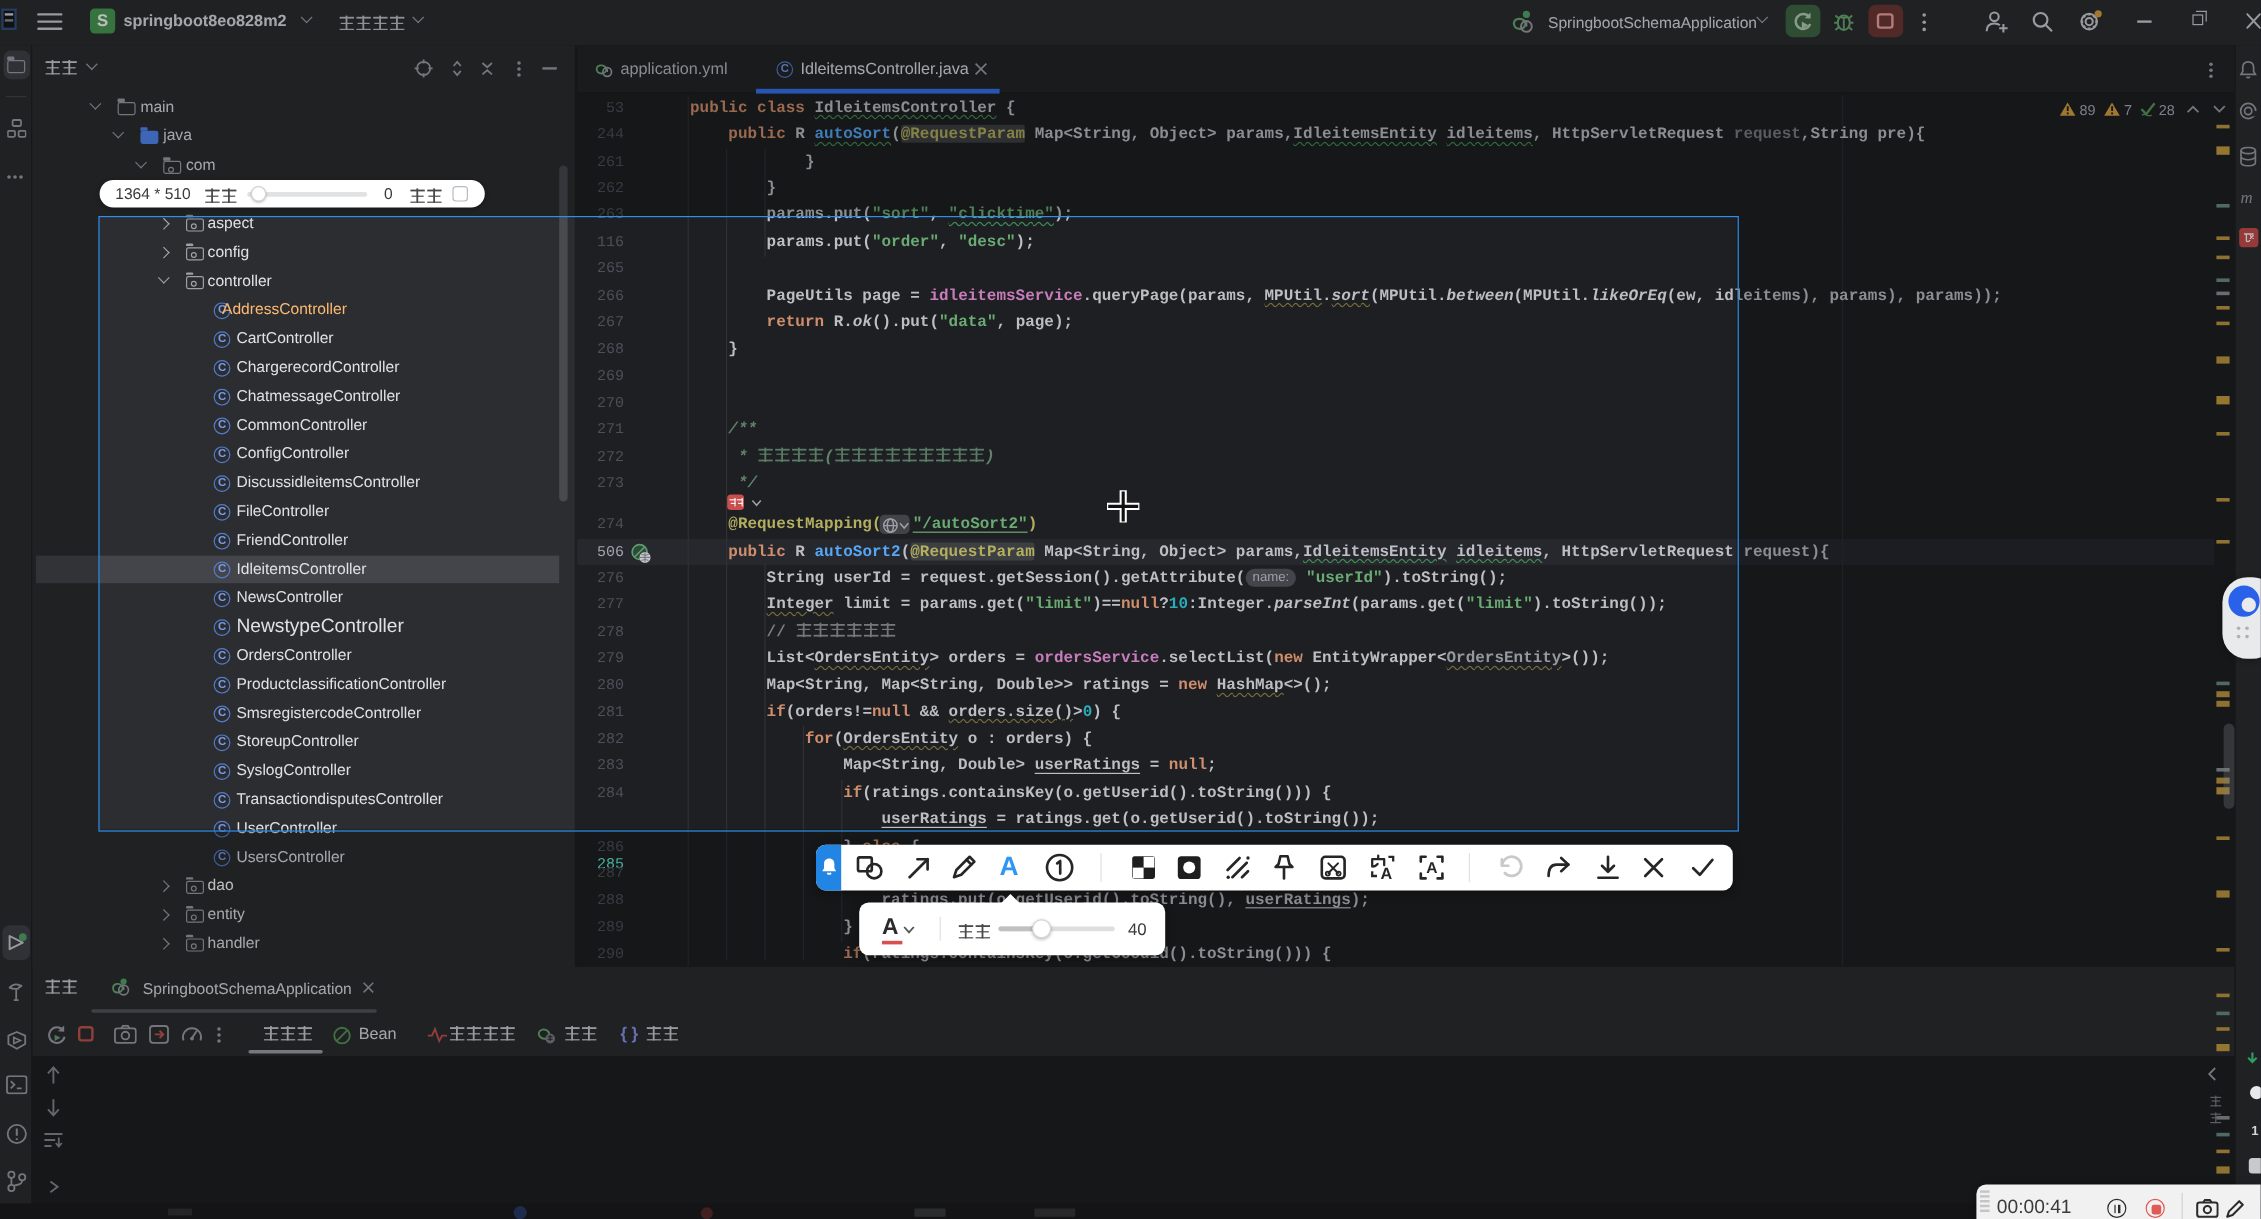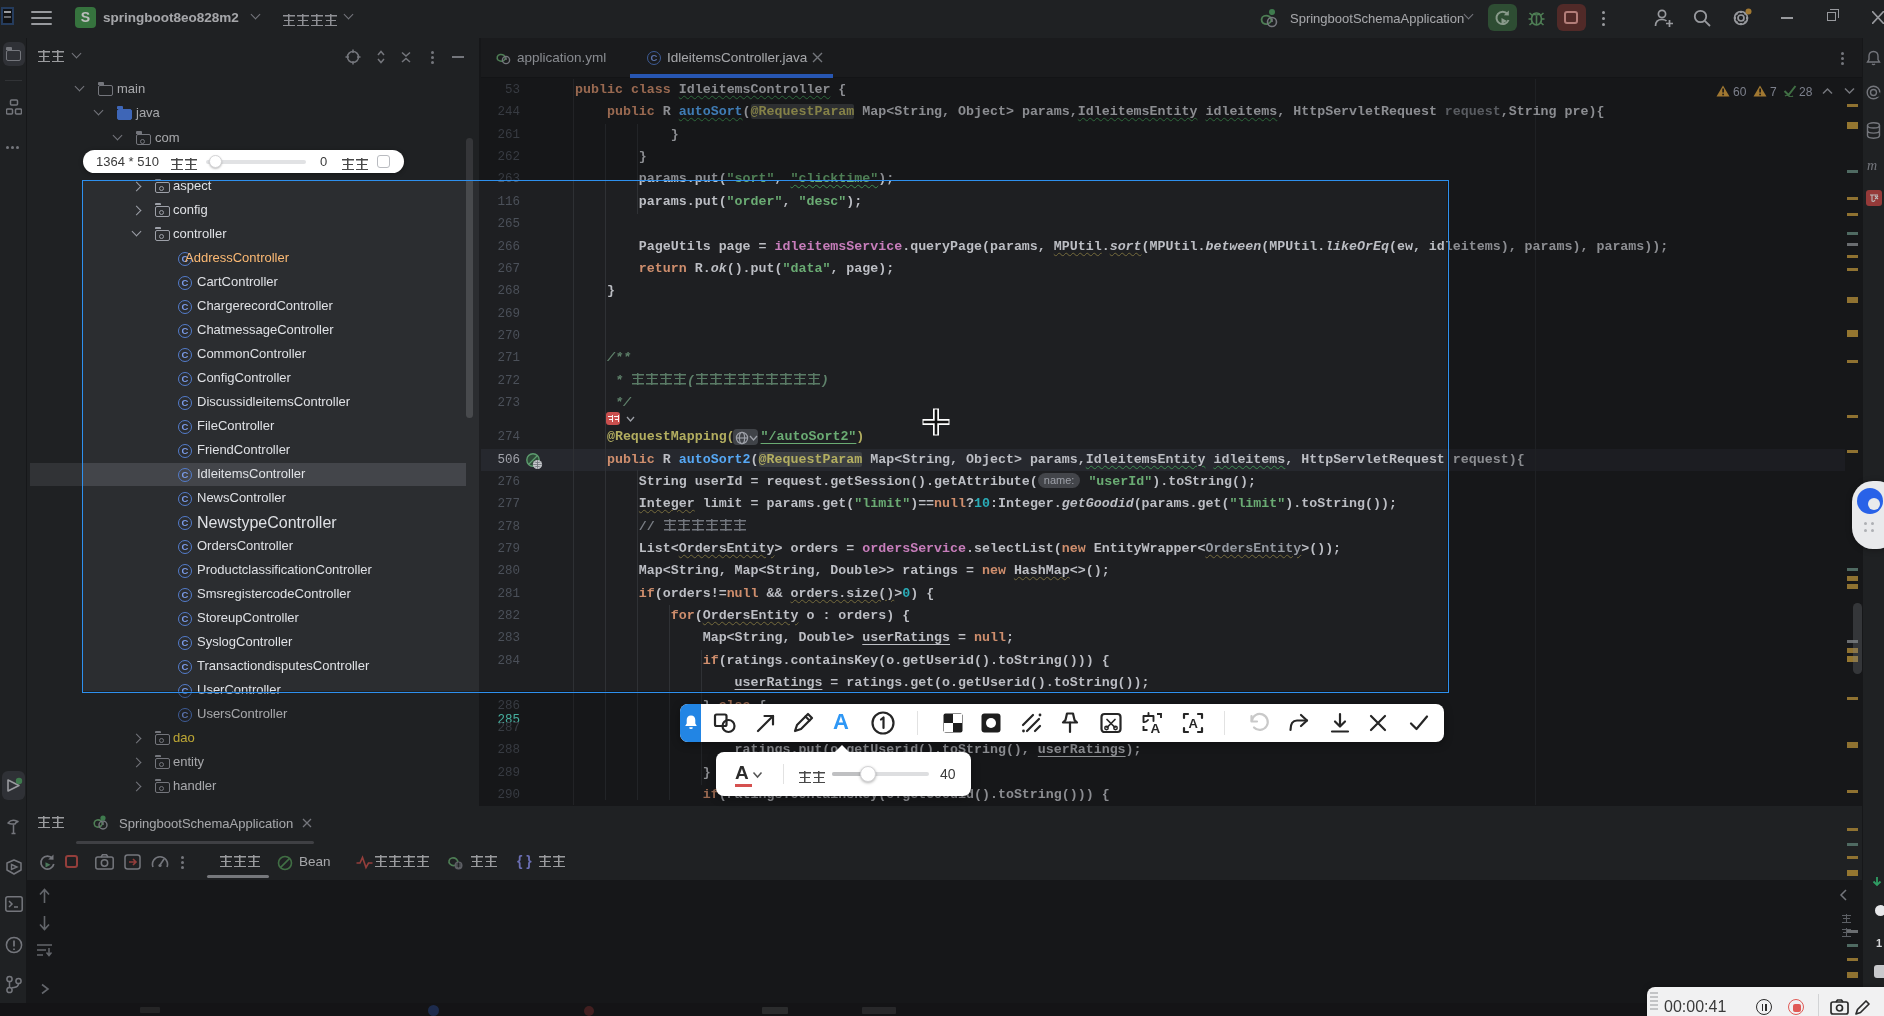--- a/index.html
+++ b/index.html
@@ -208,21 +208,21 @@
 <span class="abs ci" style="left:178px;top:635.5px">C</span>
 <div class="abs" style="left:197px;top:633.5px;color:#DFE1E5;font-size:13px;white-space:nowrap">SyslogController</div>
 <span class="abs ci" style="left:178px;top:659.5px">C</span>
 <div class="abs" style="left:197px;top:657.5px;color:#DFE1E5;font-size:13px;white-space:nowrap">TransactiondisputesController</div>
 <span class="abs ci" style="left:178px;top:683.5px">C</span>
 <div class="abs" style="left:197px;top:681.5px;color:#DFE1E5;font-size:13px;white-space:nowrap">UserController</div>
 <span class="abs ci" style="left:178px;top:707.5px">C</span>
 <div class="abs" style="left:197px;top:705.5px;color:#DFE1E5;font-size:13px;white-space:nowrap">UsersController</div>
 <span class="abs chev closed" style="left:133px;top:734.5px"></span>
 <span class="abs fold pkg" style="left:155px;top:732.5px"></span>
-<div class="abs" style="left:173px;top:729.5px;color:#fde047;font-size:13px;white-space:nowrap">dao</div>
+<div class="abs" style="left:173px;top:729.5px;color:#ffffff;font-size:13px;white-space:nowrap">dao</div>
 <span class="abs chev closed" style="left:133px;top:758.5px"></span>
 <span class="abs fold pkg" style="left:155px;top:756.5px"></span>
 <div class="abs" style="left:173px;top:753.5px;color:#DFE1E5;font-size:13px;white-space:nowrap">entity</div>
 <span class="abs chev closed" style="left:133px;top:782.5px"></span>
 <span class="abs fold pkg" style="left:155px;top:780.5px"></span>
 <div class="abs" style="left:173px;top:777.5px;color:#DFE1E5;font-size:13px;white-space:nowrap">handler</div>
 <div class="abs" style="left:466px;top:138px;width:7px;height:280px;background:rgba(255,255,255,0.14);border-radius:4px"></div>
 <div class="abs" style="left:481px;top:38px;width:1381px;height:768px;background:#1E1F22"></div>
 <div class="abs" style="left:481px;top:38px;width:1381px;height:40px;background:#242528;border-bottom:1px solid #1A1B1E"></div>
 <svg class="abs" style="left:495px;top:50px" width="18" height="16" viewBox="0 0 18 16">
@@ -238,21 +238,21 @@
   </svg>
 <div class="abs" style="left:630px;top:74px;width:203px;height:3.5px;background:#3574F0"></div>
 <div class="abs" style="left:1841px;top:52px;width:3px;height:3px;border-radius:50%;background:#9DA0A8"></div>
 <div class="abs" style="left:1841px;top:57px;width:3px;height:3px;border-radius:50%;background:#9DA0A8"></div>
 <div class="abs" style="left:1841px;top:62px;width:3px;height:3px;border-radius:50%;background:#9DA0A8"></div>
 <svg class="abs" style="left:1716px;top:85px" width="14" height="12" viewBox="0 0 14 12">
     <path d="M7 0.5 L13.5 11.5 L0.5 11.5 Z" fill="#D9A343"></path>
     <rect x="6.3" y="3.5" width="1.6" height="4" fill="#1E1F22"></rect>
     <rect x="6.3" y="8.7" width="1.6" height="1.6" fill="#1E1F22"></rect>
   </svg>
-<div class="abs" style="left:1733px;top:85px;color:#A8ADBD;font-size:12px">60</div>
+<div class="abs" style="left:1733px;top:85px;color:#A8ADBD;font-size:12px">89</div>
 <svg class="abs" style="left:1753px;top:85px" width="14" height="12" viewBox="0 0 14 12">
     <path d="M7 0.5 L13.5 11.5 L0.5 11.5 Z" fill="#D9A343"></path>
     <rect x="6.3" y="3.5" width="1.6" height="4" fill="#1E1F22"></rect>
     <rect x="6.3" y="8.7" width="1.6" height="1.6" fill="#1E1F22"></rect>
   </svg>
 <div class="abs" style="left:1770px;top:85px;color:#A8ADBD;font-size:12px">7</div>
 <svg class="abs" style="left:1783px;top:84px" width="14" height="13" viewBox="0 0 14 13">
     <path d="M1.5 7 L5.5 11 L12.5 2" fill="none" stroke="#57965C" stroke-width="2"></path>
     <path d="M2 12 Q4 10.5 6 12 Q8 13.5 10 12" fill="none" stroke="#57965C" stroke-width="1.2"></path>
   </svg>
@@ -298,21 +298,21 @@
 <div class="L" style="top:369.6px">&nbsp;&nbsp;&nbsp;&nbsp;<i class="dc"> * <b class="hz"></b><b class="hz"></b><b class="hz"></b><b class="hz"></b>(<b class="hz"></b><b class="hz"></b><b class="hz"></b><b class="hz"></b><b class="hz"></b><b class="hz"></b><b class="hz"></b><b class="hz"></b><b class="hz"></b>)</i></div>
 <div class="ln" style="top:391.9px;color:#4B5059">273</div>
 <div class="L" style="top:391.9px">&nbsp;&nbsp;&nbsp;&nbsp;<i class="dc"> */</i></div>
 <div class="ln" style="top:426.2px;color:#4B5059">274</div>
 <div class="L" style="top:426.2px">&nbsp;&nbsp;&nbsp;&nbsp;<i class="an">@RequestMapping(</i><span class="inlay"></span><i class="s u">"/autoSort2"</i><i class="an">)</i></div>
 <div class="ln" style="top:448.6px;color:#A1A3AB">506</div>
 <div class="L" style="top:448.6px">&nbsp;&nbsp;&nbsp;&nbsp;<i class="k">public</i> R <i class="md">autoSort2</i>(<i class="hlp"><i class="an">@RequestParam</i></i> Map&lt;String, Object&gt; params,<i class="wg">IdleitemsEntity</i> <i class="wg">idleitems</i>, HttpServletRequest request){</div>
 <div class="ln" style="top:471.0px;color:#4B5059">276</div>
 <div class="L" style="top:471.0px">&nbsp;&nbsp;&nbsp;&nbsp;&nbsp;&nbsp;&nbsp;&nbsp;String userId = request.getSession().getAttribute(<b class="pill">name:</b> <i class="s">"userId"</i>).toString();</div>
 <div class="ln" style="top:493.3px;color:#4B5059">277</div>
-<div class="L" style="top:493.3px">&nbsp;&nbsp;&nbsp;&nbsp;&nbsp;&nbsp;&nbsp;&nbsp;<i class="wy">Integer</i> limit = params.get(<i class="s">"limit"</i>)==<i class="k">null</i>?<i class="nu">10</i>:Integer.<i class="it">getGoodid</i>(params.get(<i class="s">"limit"</i>).toString());</div>
+<div class="L" style="top:493.3px">&nbsp;&nbsp;&nbsp;&nbsp;&nbsp;&nbsp;&nbsp;&nbsp;<i class="wy">Integer</i> limit = params.get(<i class="s">"limit"</i>)==<i class="k">null</i>?<i class="nu">10</i>:Integer.<i class="it">parseInt</i>(params.get(<i class="s">"limit"</i>).toString());</div>
 <div class="ln" style="top:515.7px;color:#4B5059">278</div>
 <div class="L" style="top:515.7px">&nbsp;&nbsp;&nbsp;&nbsp;&nbsp;&nbsp;&nbsp;&nbsp;<i class="cm">// <b class="hz"></b><b class="hz"></b><b class="hz"></b><b class="hz"></b><b class="hz"></b><b class="hz"></b></i></div>
 <div class="ln" style="top:538.0px;color:#4B5059">279</div>
 <div class="L" style="top:538.0px">&nbsp;&nbsp;&nbsp;&nbsp;&nbsp;&nbsp;&nbsp;&nbsp;List&lt;<i class="wy">OrdersEntity</i>&gt; orders = <i class="fl">ordersService</i>.selectList(<i class="k">new</i> EntityWrapper&lt;<i class="dim2 wy">OrdersEntity</i>&gt;());</div>
 <div class="ln" style="top:560.4px;color:#4B5059">280</div>
 <div class="L" style="top:560.4px">&nbsp;&nbsp;&nbsp;&nbsp;&nbsp;&nbsp;&nbsp;&nbsp;Map&lt;String, Map&lt;String, Double&gt;&gt; ratings = <i class="k">new</i> <i class="wy">HashMap</i>&lt;&gt;();</div>
 <div class="ln" style="top:582.7px;color:#4B5059">281</div>
 <div class="L" style="top:582.7px">&nbsp;&nbsp;&nbsp;&nbsp;&nbsp;&nbsp;&nbsp;&nbsp;<i class="k">if</i>(orders!=<i class="k">null</i> &amp;&amp; <i class="wy">orders.size()</i>&gt;<i class="nu">0</i>) {</div>
 <div class="ln" style="top:605.1px;color:#4B5059">282</div>
 <div class="L" style="top:605.1px">&nbsp;&nbsp;&nbsp;&nbsp;&nbsp;&nbsp;&nbsp;&nbsp;&nbsp;&nbsp;&nbsp;&nbsp;<i class="k">for</i>(<i class="wy">OrdersEntity</i> o : orders) {</div>

